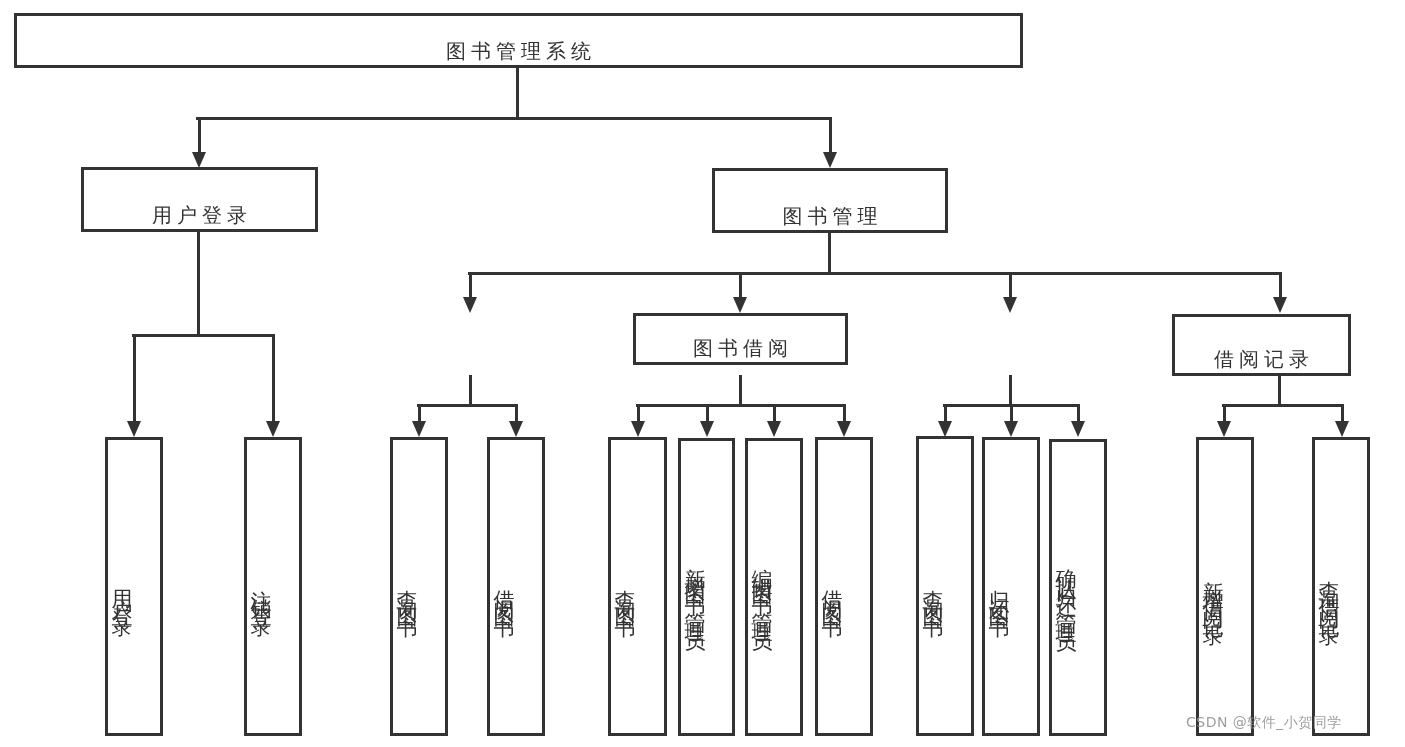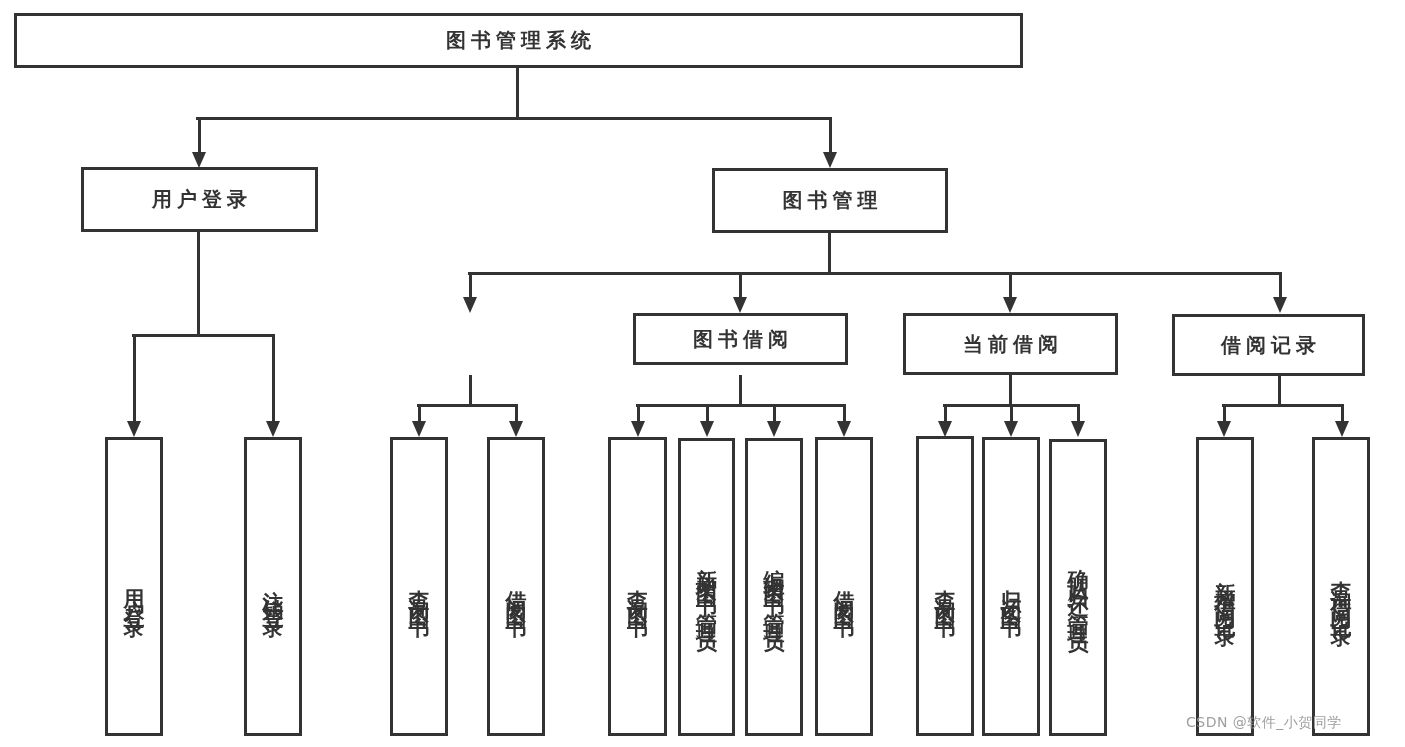--- a/index.html
+++ b/index.html
@@ -8,21 +8,21 @@
     --wm:#9e9e9e;
     --bg:#ffffff;
   }
   html,body{margin:0;padding:0;background:var(--bg);}
   .canvas{
     position:relative;width:1405px;height:747px;background:var(--bg);
     font-family:"DejaVu Sans","Liberation Sans",sans-serif;overflow:hidden;color:var(--text);
   }
   .box{
     position:absolute;box-sizing:border-box;border:3px solid var(--line);
-    background:var(--bg);display:flex;align-items:center;justify-content:center;font-weight:bold;
+    background:var(--bg);display:flex;align-items:flex-end;justify-content:center;
   }
   .hbox{font-size:20px;letter-spacing:5px;}
   .hbox span{padding-left:5px;white-space:nowrap;}
   .vbox{writing-mode:vertical-rl;text-orientation:mixed;font-size:21px;letter-spacing:9px;}
   .vbox span{padding-top:9px;white-space:nowrap;}
   .hline,.vline{position:absolute;background:var(--line);}
   .hline{height:3px;}
   .vline{width:3px;}
   .arrow{position:absolute;width:14px;}
   .arrow::before{
@@ -67,24 +67,21 @@
   <div class="vline" style="left:828px;top:233px;height:42px;"></div>
   <div class="hline" style="left:468px;top:272px;width:814px;"></div>
   <div class="arrow" style="left:463px;top:274px;height:39px;"></div>
   <div class="arrow" style="left:733px;top:274px;height:39px;"></div>
   <div class="arrow" style="left:1003px;top:274px;height:39px;"></div>
   <div class="arrow" style="left:1273px;top:274px;height:39px;"></div>
 
   <div class="box hbox" style="left:633px;top:313px;width:215px;height:52px;">
     <span>图书借阅</span>
   </div>
-  <div class="box hbox" style="left:903px;top:313px;width:215px;height:62px;">
-    <span>当前借阅</span>
-  </div>
-  <div class="box hbox" style="left:1172px;top:314px;width:193px;height:62px;">
+  <div class="box hbox" style="left:1172px;top:314px;width:179px;height:62px;">
     <span>借阅记录</span>
   </div>
 
   <div class="vline" style="left:469px;top:375px;height:32px;"></div>
   <div class="hline" style="left:417px;top:404px;width:101px;"></div>
   <div class="arrow" style="left:412px;top:406px;height:31px;"></div>
   <div class="arrow" style="left:509px;top:406px;height:31px;"></div>
 
   <div class="vline" style="left:739px;top:375px;height:32px;"></div>
   <div class="hline" style="left:636px;top:404px;width:210px;"></div>

